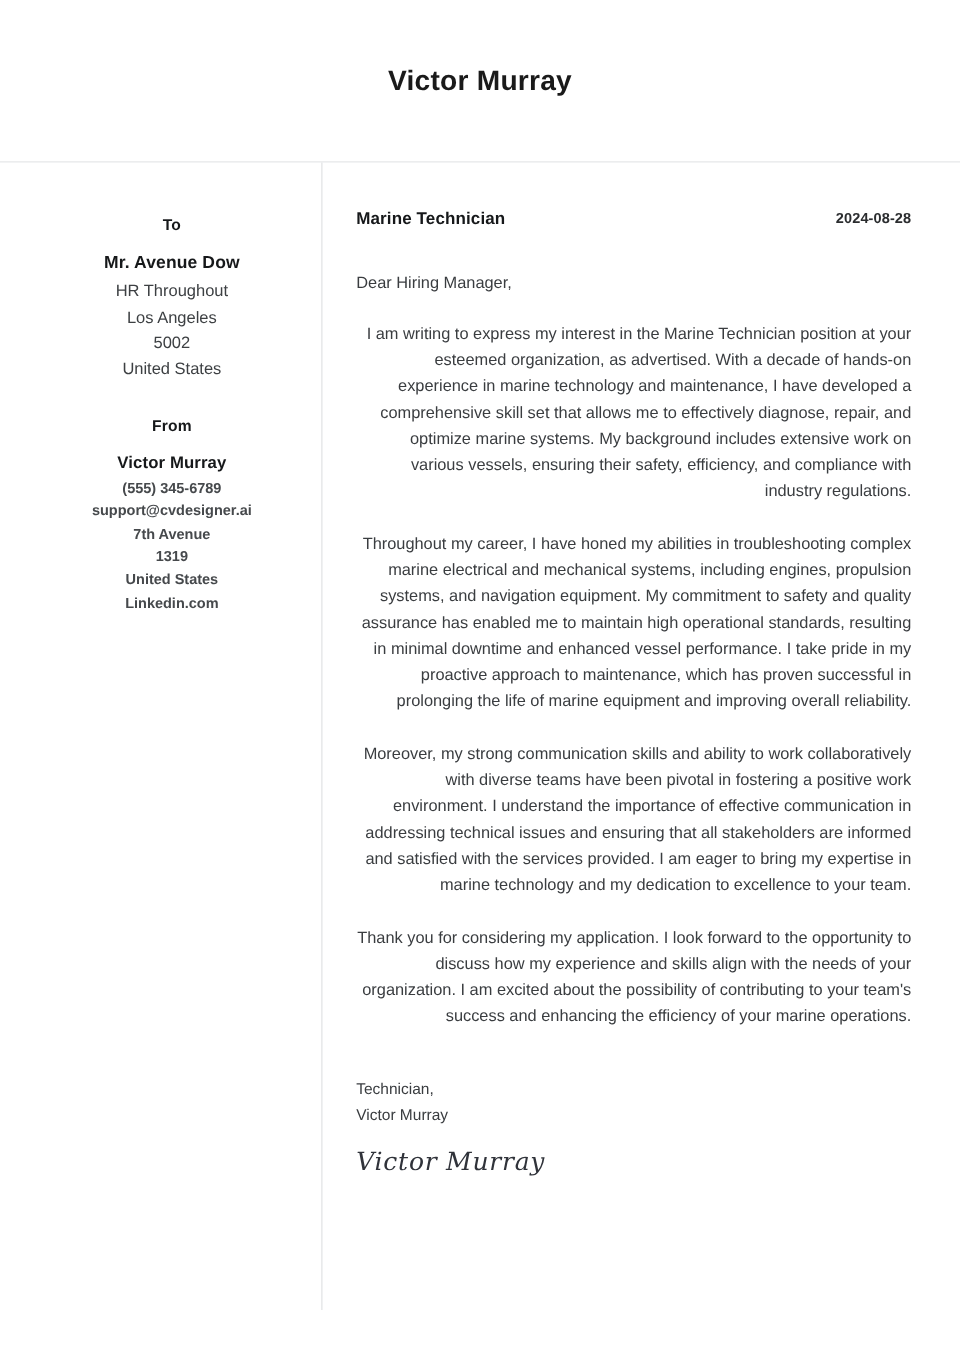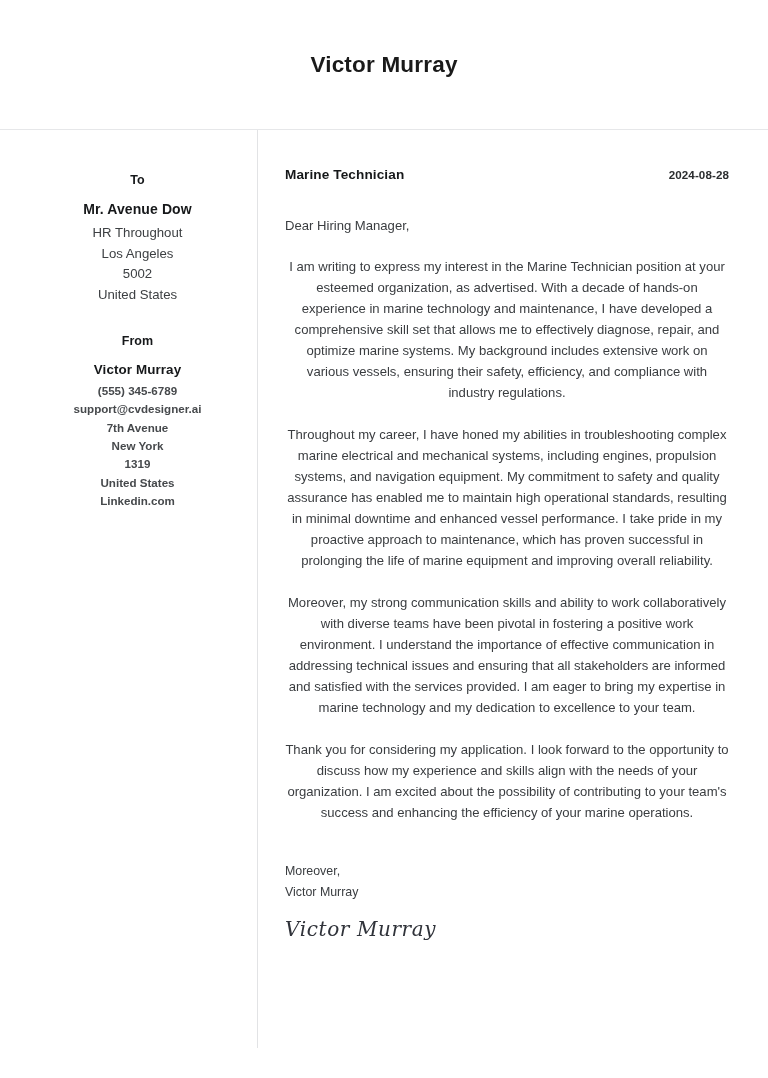--- a/index.html
+++ b/index.html
@@ -146,21 +146,21 @@
     font-size: 13.1px;
     color: #3a3d40;
     line-height: 21px;
     margin: 0 0 20px 0;
   }
   .body-paragraph {
     font-size: 13.1px;
     color: #3a3d40;
     line-height: 21px;
     margin: 0 0 21px 0;
-    text-align: center;
+    text-align: right;
   }
   .closing-block {
     margin-top: 38px;
   }
   .closing-line {
     font-size: 12.4px;
     color: #3a3d40;
     line-height: 21px;
   }
   .signature-script {
@@ -194,21 +194,20 @@
       <div class="to-line">5002</div>
       <div class="to-line">United States</div>
     </div>
 
     <div class="from-block">
       <div class="block-heading">From</div>
       <div class="from-name">Victor Murray</div>
       <div class="from-line">(555) 345-6789</div>
       <div class="from-line">support@cvdesigner.ai</div>
       <div class="from-line">7th Avenue</div>
-      <div class="from-line">New York</div>
       <div class="from-line">1319</div>
       <div class="from-line">United States</div>
       <div class="from-line">Linkedin.com</div>
     </div>
 
   </div>
 </div>
 
 <div class="letter">
   <div class="letter-inner">
@@ -219,19 +218,19 @@
     </div>
 
     <div class="salutation">Dear Hiring Manager,</div>
 
     <p class="body-paragraph">I am writing to express my interest in the Marine Technician position at your esteemed organization, as advertised. With a decade of hands-on experience in marine technology and maintenance, I have developed a comprehensive skill set that allows me to effectively diagnose, repair, and optimize marine systems. My background includes extensive work on various vessels, ensuring their safety, efficiency, and compliance with industry regulations.</p>
     <p class="body-paragraph">Throughout my career, I have honed my abilities in troubleshooting complex marine electrical and mechanical systems, including engines, propulsion systems, and navigation equipment. My commitment to safety and quality assurance has enabled me to maintain high operational standards, resulting in minimal downtime and enhanced vessel performance. I take pride in my proactive approach to maintenance, which has proven successful in prolonging the life of marine equipment and improving overall reliability.</p>
     <p class="body-paragraph">Moreover, my strong communication skills and ability to work collaboratively with diverse teams have been pivotal in fostering a positive work environment. I understand the importance of effective communication in addressing technical issues and ensuring that all stakeholders are informed and satisfied with the services provided. I am eager to bring my expertise in marine technology and my dedication to excellence to your team.</p>
     <p class="body-paragraph">Thank you for considering my application. I look forward to the opportunity to discuss how my experience and skills align with the needs of your organization. I am excited about the possibility of contributing to your team's success and enhancing the efficiency of your marine operations.</p>
 
     <div class="closing-block">
-      <div class="closing-line">Moreover,</div>
+      <div class="closing-line">Technician,</div>
       <div class="closing-line">Victor Murray</div>
       <div class="signature-script">Victor Murray</div>
     </div>
 
   </div>
 </div>
 
 </body></html>

